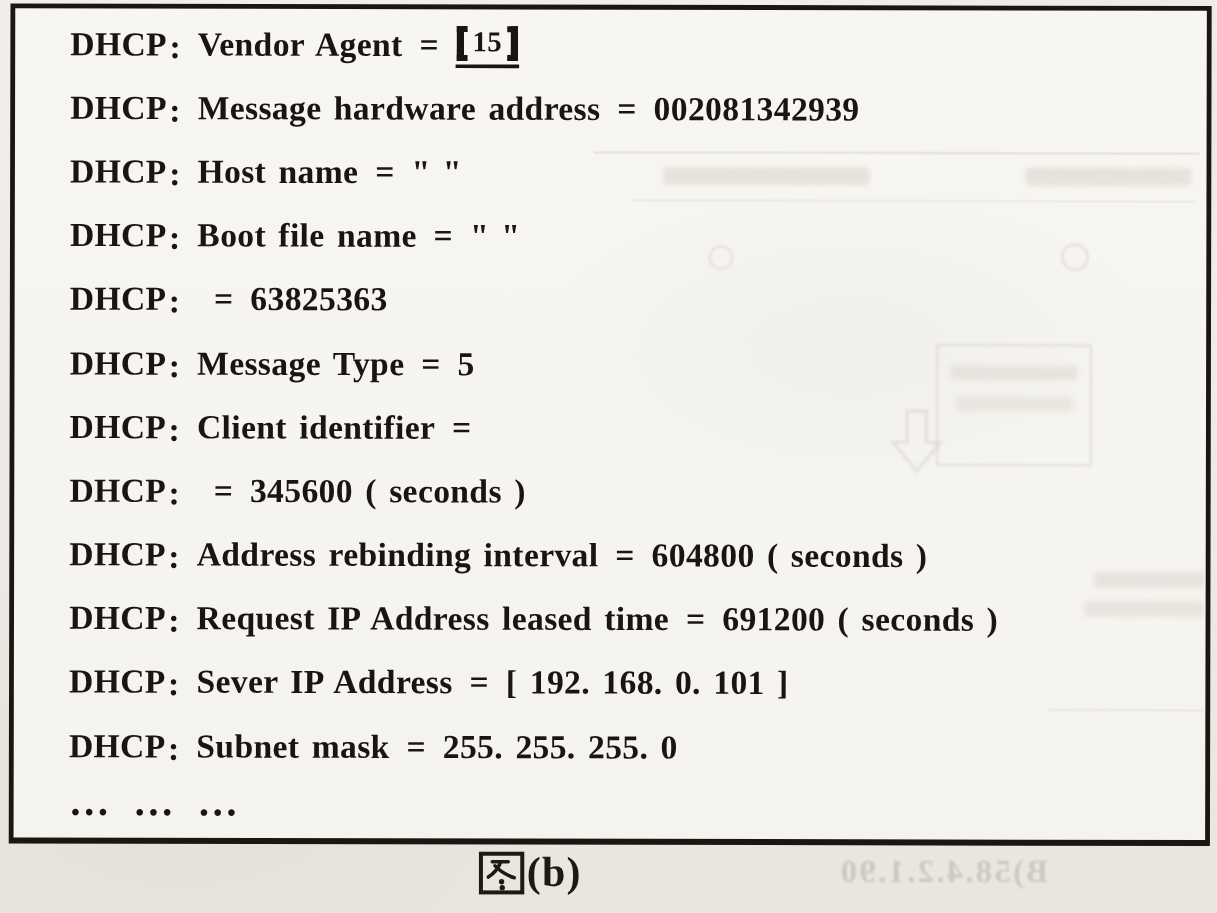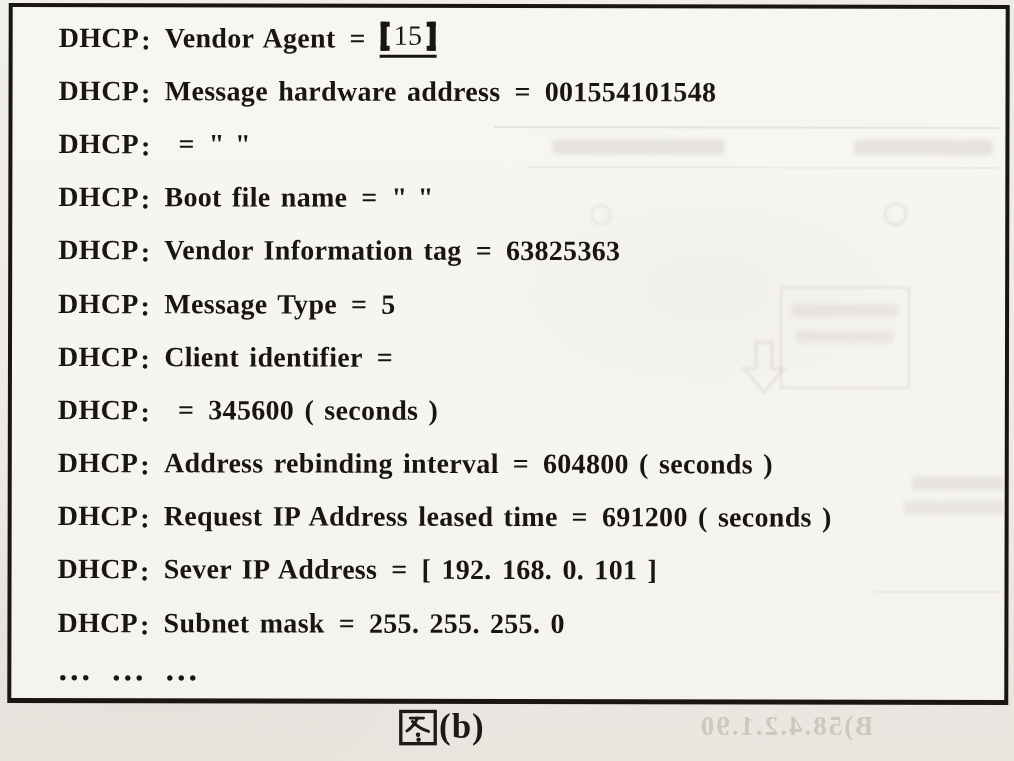--- a/index.html
+++ b/index.html
@@ -40,21 +40,21 @@
   
   .blank-marker{
     display:inline-flex; align-items:center;
     border-bottom:3px solid #181512; padding:1px 1px 3px 1px;
   }
   .blank-marker .lbr, .blank-marker .rbr{
     display:inline-block; width:9px; height:29px;
   }
   .blank-marker .lbr{ border-left:6px solid #181512; border-top:5px solid #181512; border-bottom:5px solid #181512; }
   .blank-marker .rbr{ border-right:6px solid #181512; border-top:5px solid #181512; border-bottom:5px solid #181512; }
-  .blank-marker .num{ font-weight:400; font-size:28px; padding:0 4px; font-style:normal; }
+  .blank-marker .num{ font-weight:700; font-size:24px; padding:0 4px; font-style:normal; }
 
   .ellipsis-line .label{ font-size:34px; letter-spacing:4px; margin-top:-14px; }
 
   
   .art{ position:absolute; pointer-events:none; }
   .hline{ background:#d9d6cf; height:2px; filter:blur(.6px); }
   .blobbar{ background:#d7d4cd; border-radius:3px; filter:blur(2px); }
   .faint-box{ border:2px solid #d9d6cf; filter:blur(1px); }
   .faint-circle{ border:2px solid #d7d4cd; border-radius:50%; filter:blur(1px); }
   .bleed-bottom-text{
@@ -102,36 +102,36 @@
         <div class="line">
       <span class="prefix">DHCP</span><span class="colon">:</span>
       <span class="label">Vendor Agent</span>
       <span class="eq">=</span>
       <span class="value blank-marker"><i class="lbr"></i><b class="num">15</b><i class="rbr"></i></span>
     </div>
         <div class="line">
       <span class="prefix">DHCP</span><span class="colon">:</span>
       <span class="label">Message hardware address</span>
       <span class="eq">=</span>
-      <span class="value">001554101548</span>
+      <span class="value">002081342939</span>
     </div>
         <div class="line">
       <span class="prefix">DHCP</span><span class="colon">:</span>
+      <span class="label">Host name</span>
       <span class="eq">=</span>
       <span class="value">" "</span>
     </div>
         <div class="line">
       <span class="prefix">DHCP</span><span class="colon">:</span>
       <span class="label">Boot file name</span>
       <span class="eq">=</span>
       <span class="value">" "</span>
     </div>
         <div class="line">
       <span class="prefix">DHCP</span><span class="colon">:</span>
-      <span class="label">Vendor Information tag</span>
       <span class="eq">=</span>
       <span class="value">63825363</span>
     </div>
         <div class="line">
       <span class="prefix">DHCP</span><span class="colon">:</span>
       <span class="label">Message Type</span>
       <span class="eq">=</span>
       <span class="value">5</span>
     </div>
         <div class="line">

